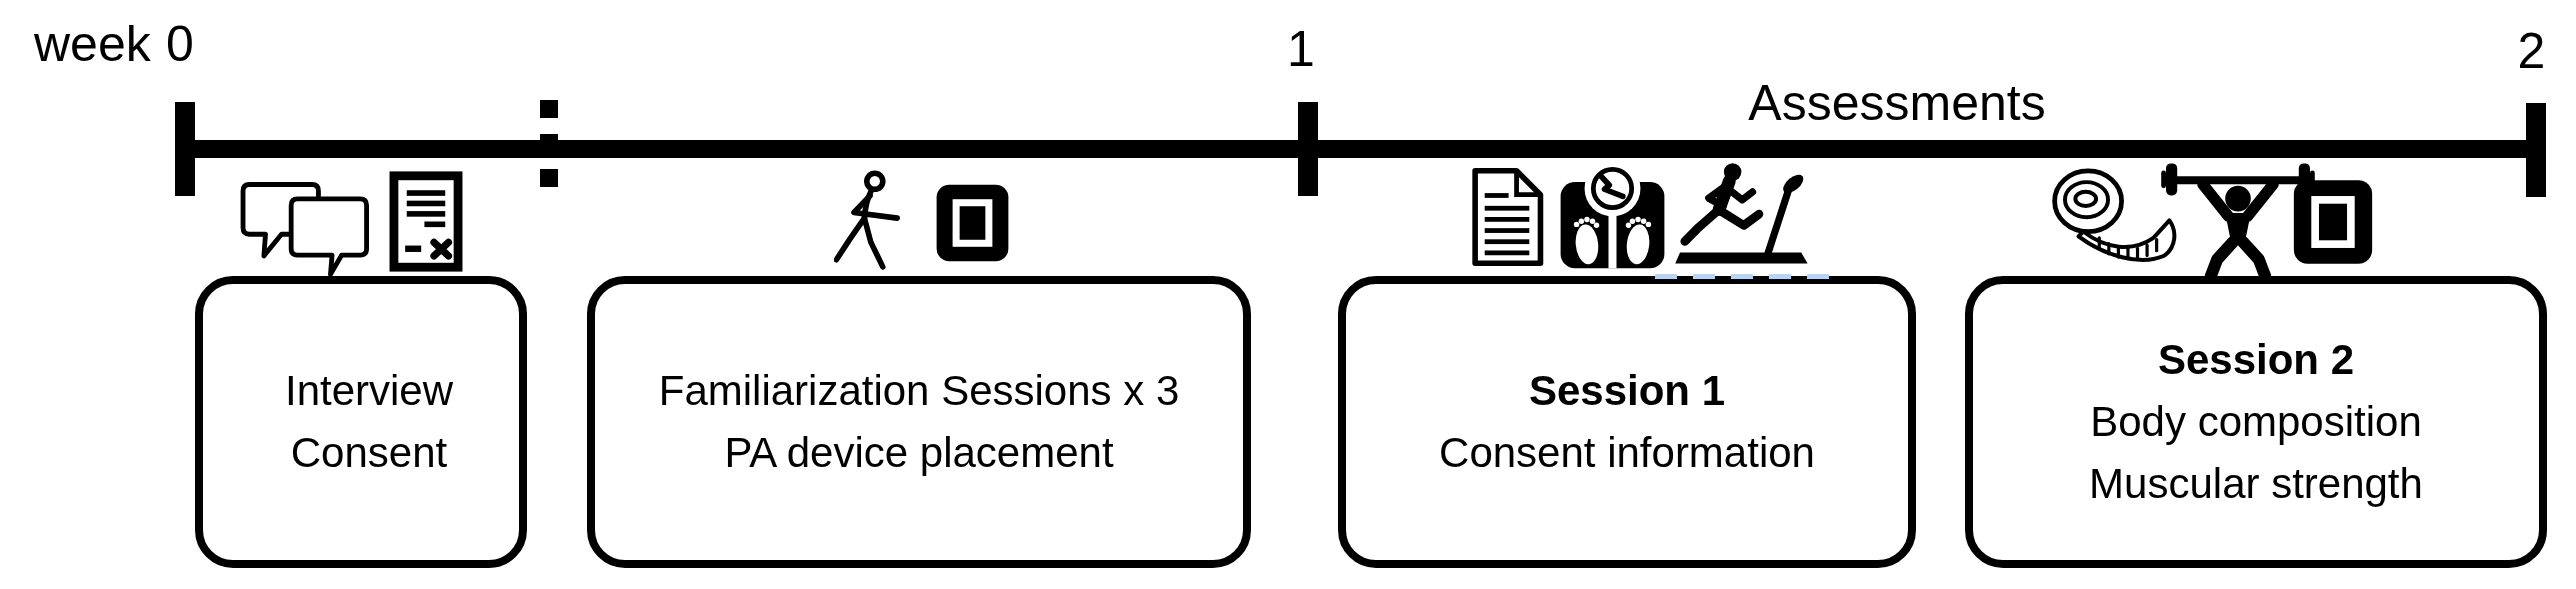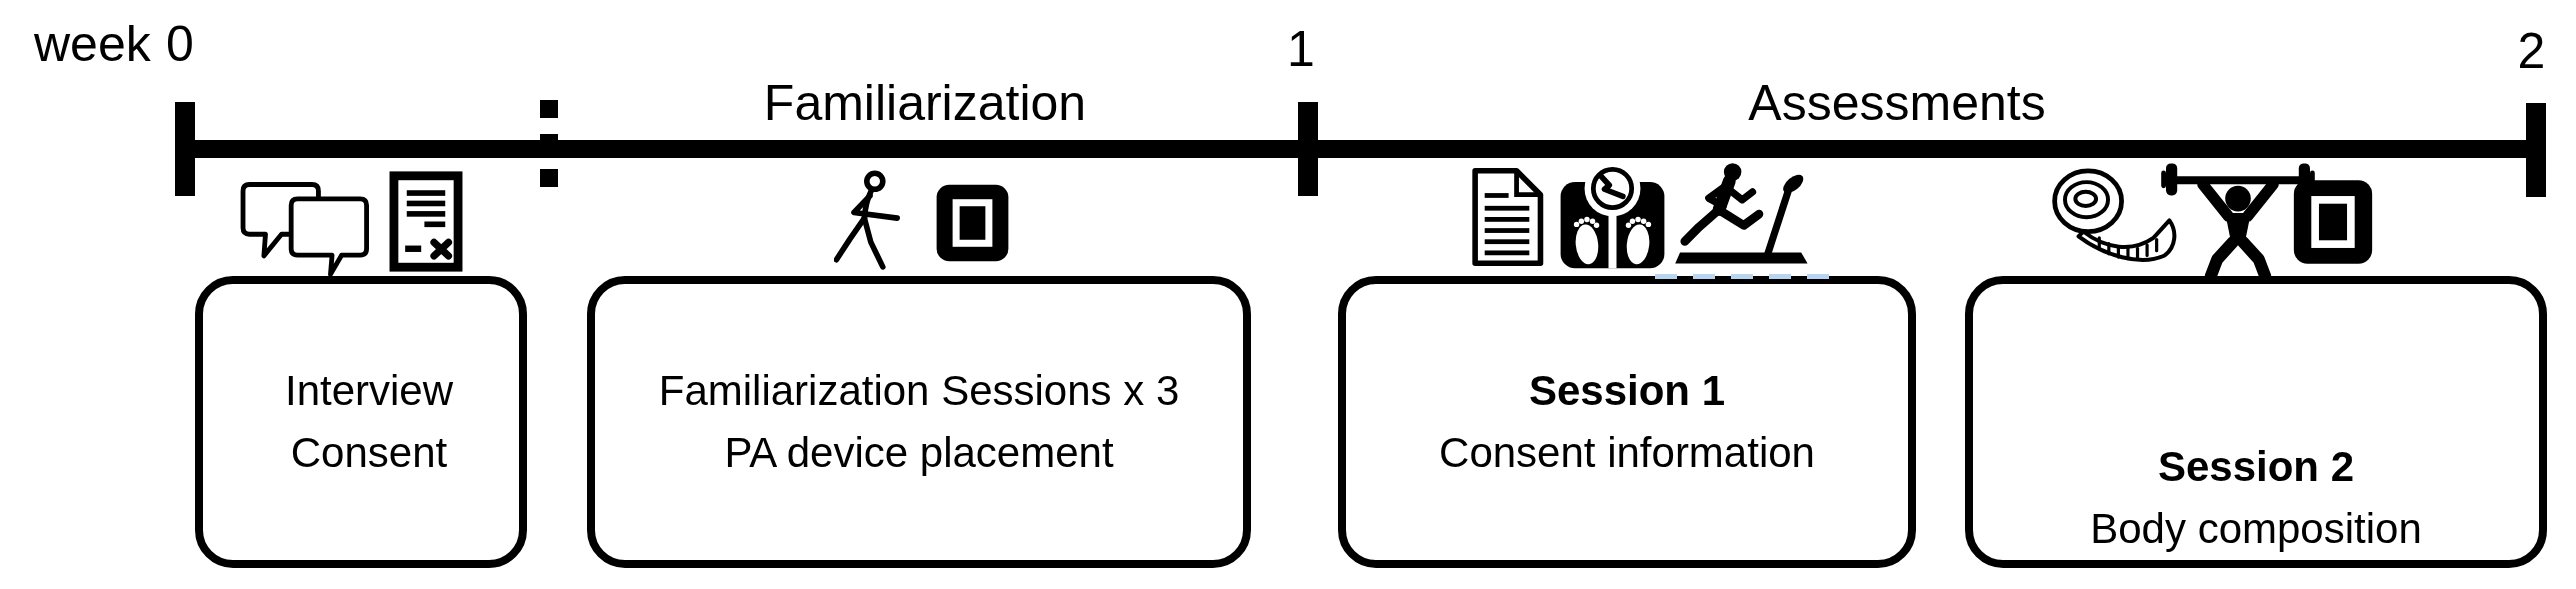--- a/index.html
+++ b/index.html
@@ -36,41 +36,41 @@
     <span></span>
     <span></span>
     <span></span>
   </div>
 
   <div class="wk" style="left:34px;top:19px;">week</div>
   <div class="wk" style="left:166px;top:19px;">0</div>
   <div class="wk" style="left:1285px;top:24px;width:32px;text-align:center;">1</div>
   <div class="wk" style="left:2514px;top:26.4px;width:35px;text-align:center;">2</div>
 
-  <div class="seg" style="left:925px;">Familiarization</div>
   <div class="seg" style="left:1897px;text-align:center;">Assessments</div>
 
   <div class="pbox" style="left:195px;width:332px;padding-left:16px;">
     <div>Interview</div>
     <div>Consent</div>
   </div>
 
   <div class="pbox" style="left:587px;width:664px;">
     <div>Familiarization Sessions x 3</div>
     <div>PA device placement</div>
   </div>
 
   <div class="pbox" style="left:1338px;width:578px;">
     <div class="title">Session 1</div>
     <div>Consent information</div>
   </div>
 
-  <div class="pbox" style="left:1965px;width:582px;justify-content:flex-end;">
+  <div class="pbox" style="left:1965px;width:582px;">
     <div class="title">Session 2</div>
     <div>Body composition</div>
+    <div>Muscular strength</div>
   </div>
 
   <div class="icon" style="left:235px;top:178px;width:138px;height:98px;">
     <svg viewBox="0 0 172 122">
       <g fill="#fff" stroke="#000" stroke-width="6" stroke-linejoin="round">
         <path d="M18 8 H96 Q104 8 104 16 V62 Q104 70 96 70 H58 L36 97 L38 70 H18 Q10 70 10 62 V16 Q10 8 18 8 Z"></path>
         <path d="M78 26 H156 Q164 26 164 34 V88 Q164 96 156 96 H133 L119 120 L121 96 H78 Q70 96 70 88 V34 Q70 26 78 26 Z"></path>
       </g>
     </svg>
   </div>

